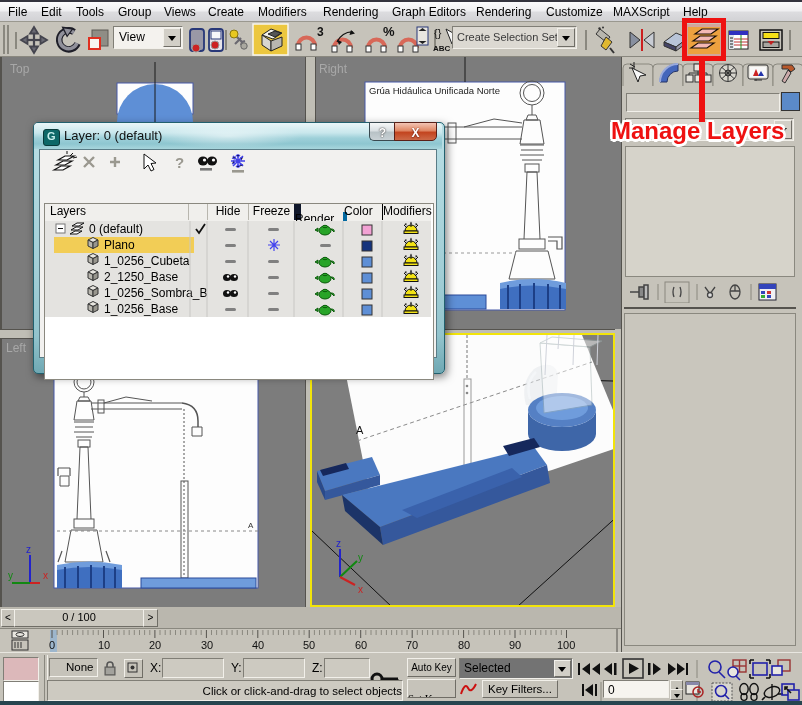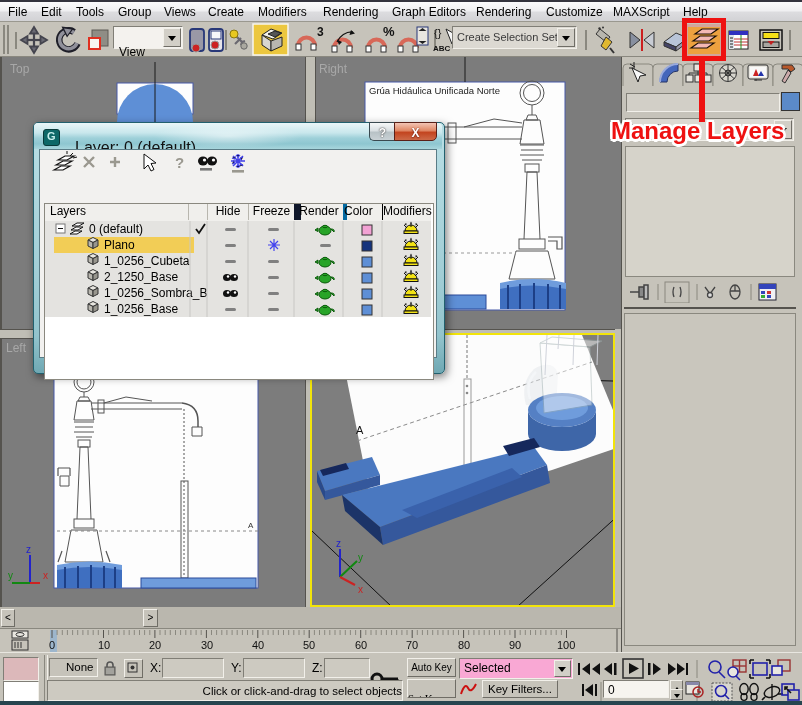--- a/index.html
+++ b/index.html
@@ -162,21 +162,21 @@
     <g transform="translate(760,8)">
       <rect x="0" y="0" width="22" height="20" fill="#c6c3ba" stroke="#111" stroke-width="1.5"></rect>
       <rect x="3" y="2.5" width="16" height="6" fill="#f5df17" stroke="#111"></rect>
       <rect x="3" y="12" width="16" height="5.5" fill="#a8a6a0" stroke="#111"></rect>
       <path d="M11 8.5 l0 2.5 -3.5 0 3.5 4 3.5 -4 -3.5 0z" fill="#c02020"></path>
     </g>
     <line x1="790" y1="8" x2="790" y2="28" stroke="#8a887f" stroke-width="2"></line>
   </svg>
 
   <div class="abs sunk" style="left:113px;top:4px;width:68px;height:21px;background:#f4f2ee;">
-    <span class="abs" style="left:5px;top:18px;font-size:12px;">View</span>
+    <span class="abs" style="left:5px;top:3px;font-size:12px;">View</span>
     <div class="abs raise" style="right:1px;top:1px;width:16px;height:17px;background:#d2cfc7;">
       <div class="abs" style="left:4px;top:7px;width:0;height:0;border:4px solid transparent;border-top:5px solid #000;"></div>
     </div>
   </div>
 
   <div class="abs sunk" style="left:452px;top:4px;width:123px;height:21px;background:#dcd9d2;">
     <span class="abs" style="left:4px;top:4px;font-size:11px;color:#3a3a3a;white-space:nowrap;">Create Selection Set</span>
     <div class="abs raise" style="right:1px;top:1px;width:16px;height:17px;background:#d2cfc7;">
       <div class="abs" style="left:4px;top:7px;width:0;height:0;border:4px solid transparent;border-top:5px solid #000;"></div>
     </div>
@@ -326,20 +326,21 @@
     <line x1="28" y1="242" x2="45" y2="226" stroke="#118811" stroke-width="2"></line>
     <line x1="28" y1="242" x2="43" y2="250" stroke="#cc2222" stroke-width="2"></line>
     <text x="24" y="212" fill="#2222cc">z</text>
     <text x="46" y="226" fill="#118811">y</text>
     <text x="46" y="258" fill="#cc2222">x</text>
   </g>
 </svg>
 
 <div class="abs" style="left:0;top:607px;width:621px;height:21px;background:#bab7ae;">
   <div class="abs raise" style="left:1px;top:2px;width:12px;height:16px;background:#c6c3ba;text-align:center;font-size:10px;line-height:15px;">&lt;</div>
+  <div class="abs raise" style="left:14px;top:2px;width:128px;height:16px;background:#cac7be;text-align:center;font-size:11px;line-height:15px;">0 / 100</div>
   <div class="abs raise" style="left:143px;top:2px;width:13px;height:16px;background:#c6c3ba;text-align:center;font-size:10px;line-height:15px;">&gt;</div>
 </div>
 
 <div class="abs" style="left:0;top:628px;width:621px;height:24px;background:#c6c3ba;border-top:1px solid #8a887f;box-sizing:border-box;">
   <svg class="abs" style="left:0;top:0" width="621" height="24" viewBox="0 0 621 24">
     <rect x="50" y="1" width="7" height="22" fill="#9db6cc"></rect>
     <g stroke="#55534e">
         <line x1="52.0" y1="1" x2="52.0" y2="9"></line>
         <line x1="103.5" y1="1" x2="103.5" y2="9"></line>
         <line x1="154.9" y1="1" x2="154.9" y2="9"></line>
@@ -500,21 +501,21 @@
     <circle cx="7" cy="8" r="5" fill="none" stroke="#111" stroke-width="3"></circle>
     <line x1="12" y1="8" x2="28" y2="8" stroke="#111" stroke-width="3"></line>
     <path d="M22 8 v5 M27 8 v6" stroke="#111" stroke-width="3"></path>
   </svg>
 
   <div class="abs sunk" style="left:47px;top:27px;width:356px;height:21px;background:#cdcac1;font-size:11.5px;padding:4px 0 0 6px;box-sizing:border-box;white-space:nowrap;overflow:hidden;text-align:right;">Click or click-and-drag to select objects</div>
 
   <div class="abs raise" style="left:407px;top:5px;width:49px;height:19px;background:#c6c3ba;font-size:10px;text-align:center;padding-top:3px;box-sizing:border-box;white-space:nowrap;overflow:hidden;">Auto Key</div>
   <div class="abs raise" style="left:407px;top:26px;width:49px;height:19px;background:#c6c3ba;font-size:11px;text-align:left;padding-top:12px;box-sizing:border-box;white-space:nowrap;overflow:hidden;font-family:Liberation Serif, serif;">Set Key</div>
 
-  <div class="abs sunk" style="left:459px;top:5px;width:112px;height:19px;background:#f9a8d4;">
+  <div class="abs sunk" style="left:459px;top:5px;width:112px;height:19px;background:#737373;">
     <span class="abs" style="left:4px;top:2px;font-size:12px;">Selected</span>
     <div class="abs raise" style="right:1px;top:1px;width:15px;height:15px;background:#d2cfc7;">
       <div class="abs" style="left:3px;top:6px;width:0;height:0;border:4px solid transparent;border-top:5px solid #000;"></div>
     </div>
   </div>
 
   <svg class="abs" style="left:459px;top:27px" width="20" height="18" viewBox="0 0 20 18">
       <path d="M2 14 q4 -12 7 -6 t8 -4" fill="none" stroke="#cc1111" stroke-width="2"></path>
     </svg>
   <div class="abs raise" style="left:482px;top:27px;width:76px;height:18px;background:#c6c3ba;font-size:11.5px;text-align:center;padding-top:2px;box-sizing:border-box;">Key Filters...</div>
@@ -705,21 +706,21 @@
 
   <div class="abs" style="left:0;top:0;width:410px;height:250px;background:linear-gradient(#b9dfe5,#a2ced6 60%,#93c4cd 85%,#6fa8b3 100%);border:1px solid #21606e;border-radius:5px;box-shadow:2px 3px 8px rgba(0,0,0,0.5);"></div>
 
   <div class="abs" style="left:1px;top:1px;width:408px;height:26px;border-radius:4px 4px 0 0;
       background:linear-gradient(#e9f6f8 0%,#c8e7ec 38%,#9ed0d9 58%,#8ec6d0 80%,#a8d6dd 100%);"></div>
   <div class="abs" style="left:120px;top:2px;width:150px;height:24px;border-radius:50%;background:radial-gradient(ellipse at center,rgba(255,255,255,0.55),rgba(255,255,255,0) 70%);"></div>
 
   <div class="abs" style="left:10px;top:7px;width:15px;height:15px;background:#0e6868;border:1px solid #0a3a3a;border-radius:3px;">
     <span style="position:absolute;left:3px;top:0px;font-size:11px;color:#c8f0ee;font-weight:bold;">G</span>
   </div>
-  <span class="abs" style="left:42px;top:6px;font-size:16px;color:#111;margin-top:11px;">Layer: 0 (default)</span>
+  <span class="abs" style="left:31px;top:6px;font-size:13px;color:#111;">Layer: 0 (default)</span>
 
   <div class="abs" style="left:336px;top:0;width:25px;height:17px;background:linear-gradient(#f6f8f8,#d9dfe2 45%,#b8c2c6 55%,#c9d1d5);border:1px solid #3a4a50;border-right:none;border-radius:0 0 0 5px;text-align:center;">
     <span style="font-size:12px;font-weight:bold;color:#fff;text-shadow:0 0 2px #555,0 0 1px #333;">?</span>
   </div>
   <div class="abs" style="left:361px;top:0;width:41px;height:17px;background:linear-gradient(#f2c4b4,#e08866 44%,#c34520 56%,#cd6a48);border:1px solid #5a2018;border-radius:0 0 5px 0;text-align:center;">
     <span style="font-size:12px;font-weight:bold;color:#fff;text-shadow:0 1px 2px #802818,0 0 1px #601c10;">X</span>
   </div>
 
   <div class="abs" style="left:6px;top:27px;width:398px;height:209px;background:#f2f1ef;border:1px solid #5a7c86;box-sizing:border-box;">
 
@@ -758,21 +759,21 @@
       <rect x="192" y="20" width="12" height="2.6" fill="#9a988f"></rect>
     </svg>
 
     <div class="abs" style="left:4px;top:26px;width:388px;height:175px;background:#ffffff;border:1px solid #8a887f;margin-top:27px;">
 
       <div class="abs" style="left:0;top:0;width:386px;height:17px;background:#f0efec;border-bottom:1px solid #9a988f;font-size:12px;">
         <div class="abs" style="left:0;top:0;width:144px;height:16px;border-right:1px solid #b8b6ae;padding-left:5px;box-sizing:border-box;">Layers</div>
         <div class="abs" style="left:145px;top:0;width:17px;height:16px;border-right:1px solid #b8b6ae;"></div>
         <div class="abs" style="left:163px;top:0;width:40px;height:16px;border-right:1px solid #b8b6ae;text-align:center;">Hide</div>
         <div class="abs" style="left:204px;top:0;width:45px;height:16px;border-right:7px solid #0f172a;text-align:center;">Freeze</div>
-        <div class="abs" style="left:250px;top:0;width:48px;height:16px;border-right:4px solid #0369a1;text-align:center;">Render</div>
+        <div class="abs" style="left:250px;top:8px;width:48px;height:16px;border-right:4px solid #0369a1;text-align:left;">Render</div>
         <div class="abs" style="left:299px;top:0;width:38px;height:16px;border-right:1px solid #000000;text-align:left;">Color</div>
         <div class="abs" style="left:338px;top:0;width:48px;height:16px;text-align:center;">Modifiers</div>
       </div>
 
       <div class="abs" style="left:0;top:17px;width:386px;height:96px;background:#e4e3e0;"></div>
 
       <svg class="abs" style="left:0;top:17px" width="386" height="100" viewBox="0 0 386 100">
 
         <rect x="11" y="3" width="9" height="9" fill="#fff" stroke="#777"></rect>
         <line x1="13" y1="7.5" x2="18" y2="7.5" stroke="#111"></line>

